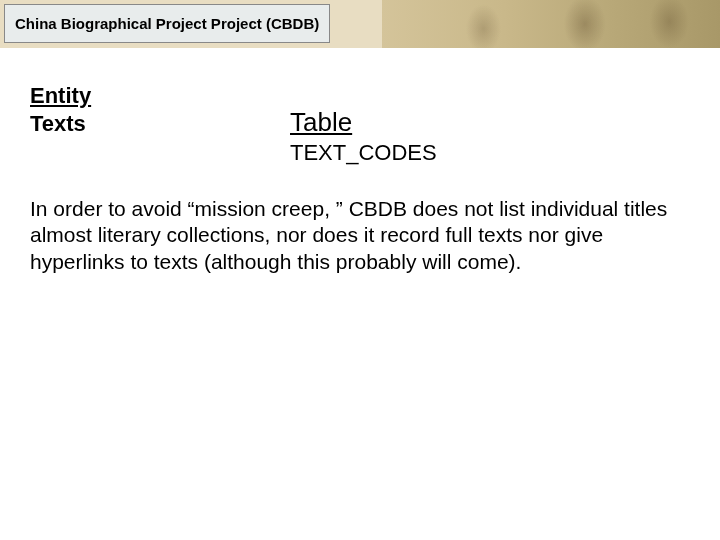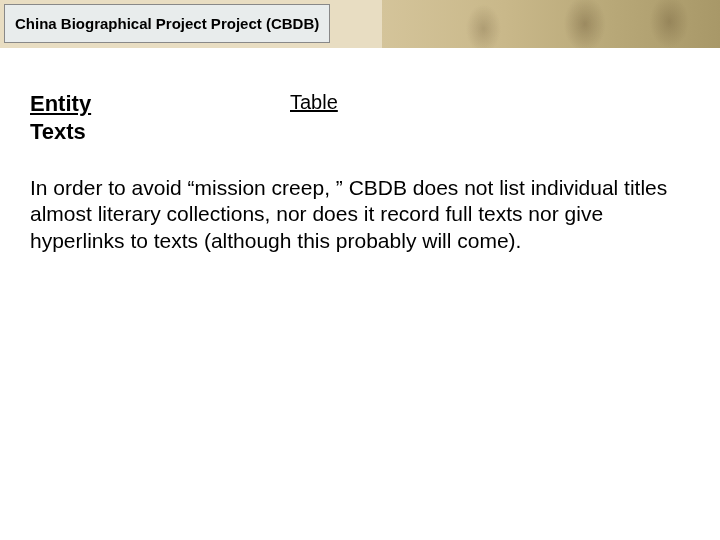--- a/index.html
+++ b/index.html
@@ -45,21 +45,21 @@
       top: 4px;
       background: #e8ecec;
       border: 1px solid #888;
       padding: 10px 10px;
       font-size: 15px;
       font-weight: bold;
       color: #000;
       z-index: 2;
     }
     .content {
-      padding: 32px 30px 0 30px;
+      padding: 24px 30px 0 30px;
     }
     .heading-row {
       display: flex;
       margin-top: 10px;
       margin-bottom: 30px;
     }
     .heading-col-left {
       width: 260px;
     }
     .heading-col-right {
@@ -72,24 +72,25 @@
       color: #000;
       line-height: 1.25;
     }
     .entity-value {
       font-size: 22px;
       font-weight: bold;
       color: #000;
       line-height: 1.25;
     }
     .table-label {
-      font-size: 20px;
+      font-size: 26px;
       text-decoration: underline;
       color: #000;
       line-height: 1.25;
+      margin-top: 24px;
     }
     .table-value {
       font-size: 22px;
       color: #000;
       line-height: 1.25;
     }
     .body-text {
       font-size: 21px;
       color: #000;
       line-height: 1.25;
@@ -107,18 +108,19 @@
 </div>
 
 <div class="content">
   <div class="heading-row">
     <div class="heading-col-left">
       <div class="entity-label">Entity</div>
       <div class="entity-value">Texts</div>
     </div>
     <div class="heading-col-right">
       <div class="table-label">Table</div>
+      <div class="table-value">TEXT_CODES</div>
     </div>
   </div>
 
 
   <p class="body-text">In order to avoid “mission creep, ” CBDB does not list individual titles almost literary collections, nor does it record full texts nor give hyperlinks to texts (although this probably will come).</p>
 </div>
 
 </body></html>

